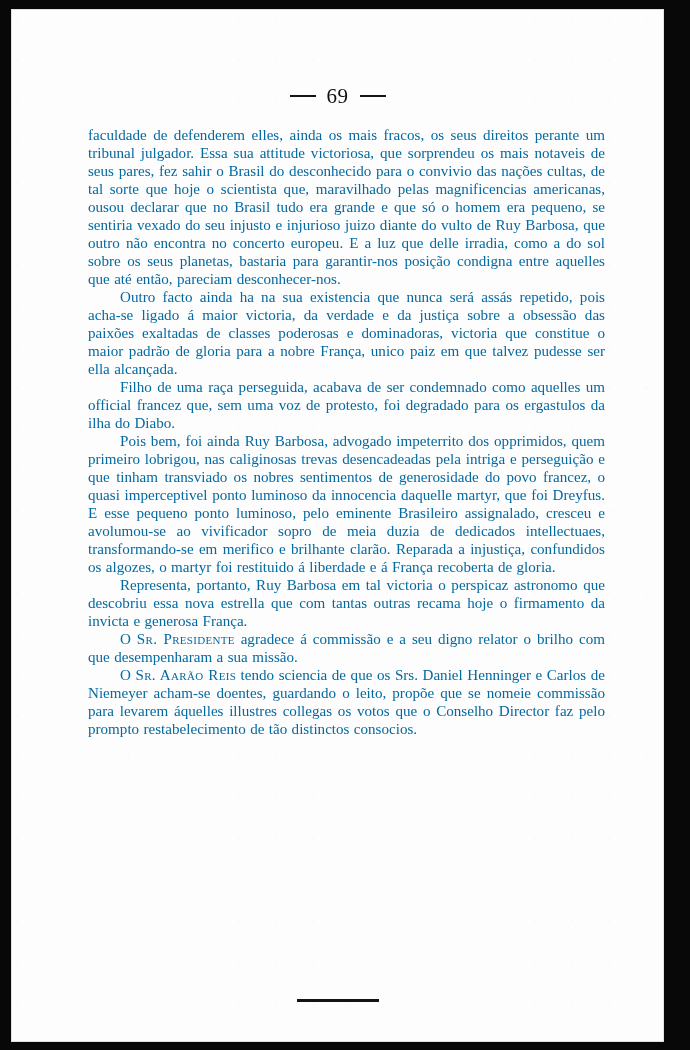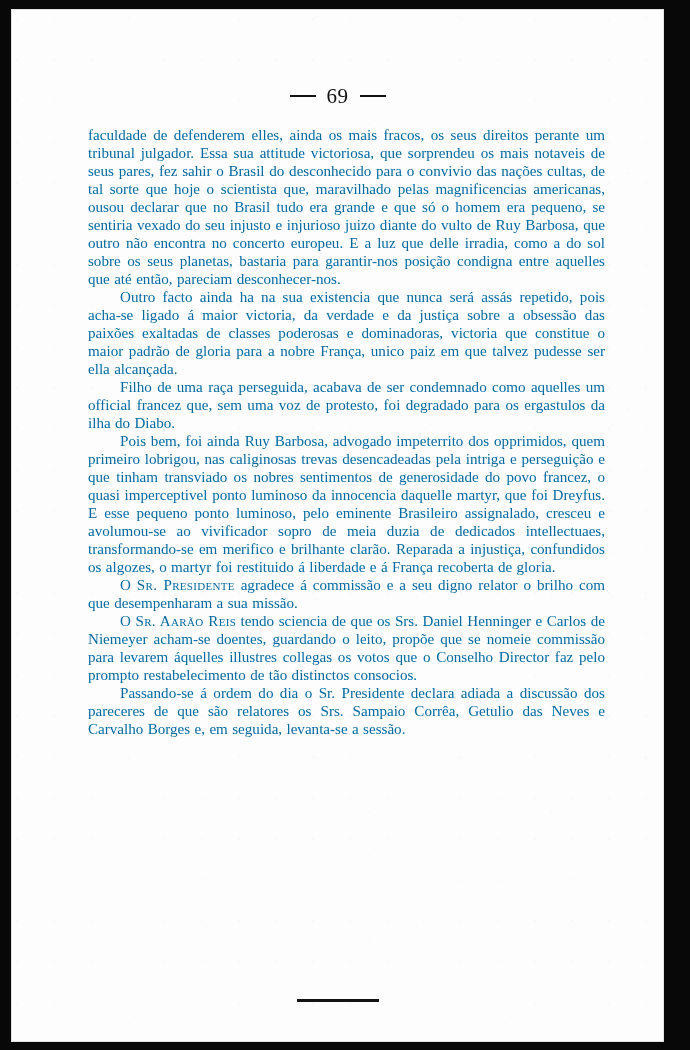--- a/index.html
+++ b/index.html
@@ -127,28 +127,28 @@
     <div id="textblock">
 
       <p class="para no-indent">faculdade de defenderem elles, ainda os mais fracos, os seus direitos perante um tribunal julgador. Essa sua attitude victoriosa, que sorprendeu os mais notaveis de seus pares, fez sahir o Brasil do desconhecido para o convivio das nações cultas, de tal sorte que hoje o scientista que, maravilhado pelas magnificencias americanas, ousou declarar que no Brasil tudo era grande e que só o homem era pequeno, se sentiria vexado do seu injusto e injurioso juizo diante do vulto de Ruy Barbosa, que outro não encontra no concerto europeu. E a luz que delle irradia, como a do sol sobre os seus planetas, bastaria para garantir-nos posição condigna entre aquelles que até então, pareciam desconhecer-nos.</p>
 
       <p class="para">Outro facto ainda ha na sua existencia que nunca será assás repetido, pois acha-se ligado á maior victoria, da verdade e da justiça sobre a obsessão das paixões exaltadas de classes poderosas e dominadoras, victoria que constitue o maior padrão de gloria para a nobre França, unico paiz em que talvez pudesse ser ella alcançada.</p>
 
       <p class="para">Filho de uma raça perseguida, acabava de ser condemnado como aquelles um official francez que, sem uma voz de protesto, foi degradado para os ergastulos da ilha do Diabo.</p>
 
       <p class="para">Pois bem, foi ainda Ruy Barbosa, advogado impeterrito dos opprimidos, quem primeiro lobrigou, nas caliginosas trevas desencadeadas pela intriga e perseguição e que tinham transviado os nobres sentimentos de generosidade do povo francez, o quasi imperceptivel ponto luminoso da innocencia daquelle martyr, que foi Dreyfus. E esse pequeno ponto luminoso, pelo eminente Brasileiro assignalado, cresceu e avolumou-se ao vivificador sopro de meia duzia de dedicados intellectuaes, transformando-se em merifico e brilhante clarão. Reparada a injustiça, confundidos os algozes, o martyr foi restituido á liberdade e á França recoberta de gloria.</p>
 
+      <p class="para">Representa, portanto, Ruy Barbosa em tal victoria o perspicaz astronomo que descobriu essa nova estrella que com tantas outras recama hoje o firmamento da invicta e generosa França.</p>
 
 
       <p class="para"><span>O </span><span class="smallcaps">Sr. Presidente</span><span> agradece á commissão e a seu digno relator o brilho com que desempenharam a sua missão.</span></p>
 
       <p class="para"><span>O </span><span class="smallcaps">Sr. Aarão Reis</span><span> tendo sciencia de que os Srs. Daniel Henninger e Carlos de Niemeyer acham-se doentes, guardando o leito, propõe que se nomeie commissão para levarem áquelles illustres collegas os votos que o Conselho Director faz pelo prompto restabelecimento de tão distinctos consocios.</span></p>
 
 
-      <p class="para">Passando-se á ordem do dia o Sr. Presidente declara adiada a discussão dos pareceres de que são relatores os Srs. Sampaio Corrêa, Getulio das Neves e Carvalho Borges e, em seguida, levanta-se a sessão.</p>
 
     </div>
 
     <div id="end-rule">
       <span></span>
     </div>
 
   </div>
 </div>
 

